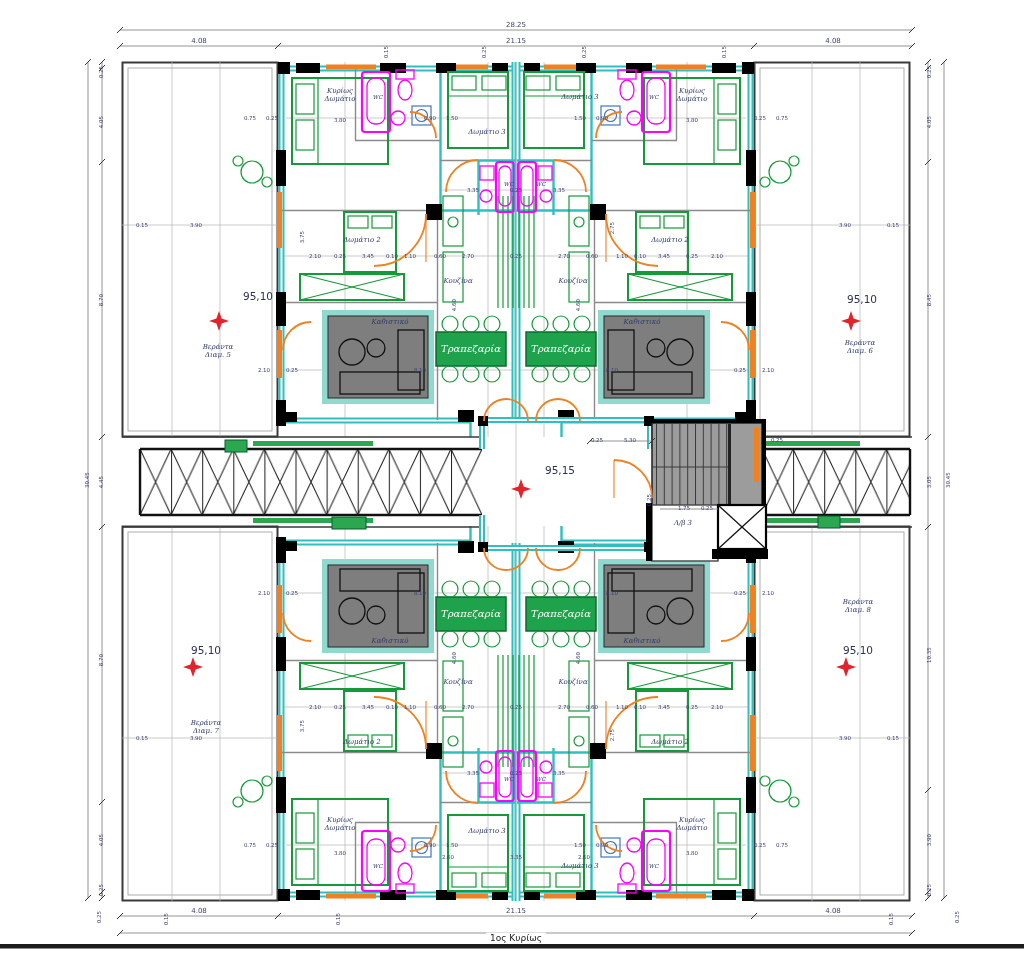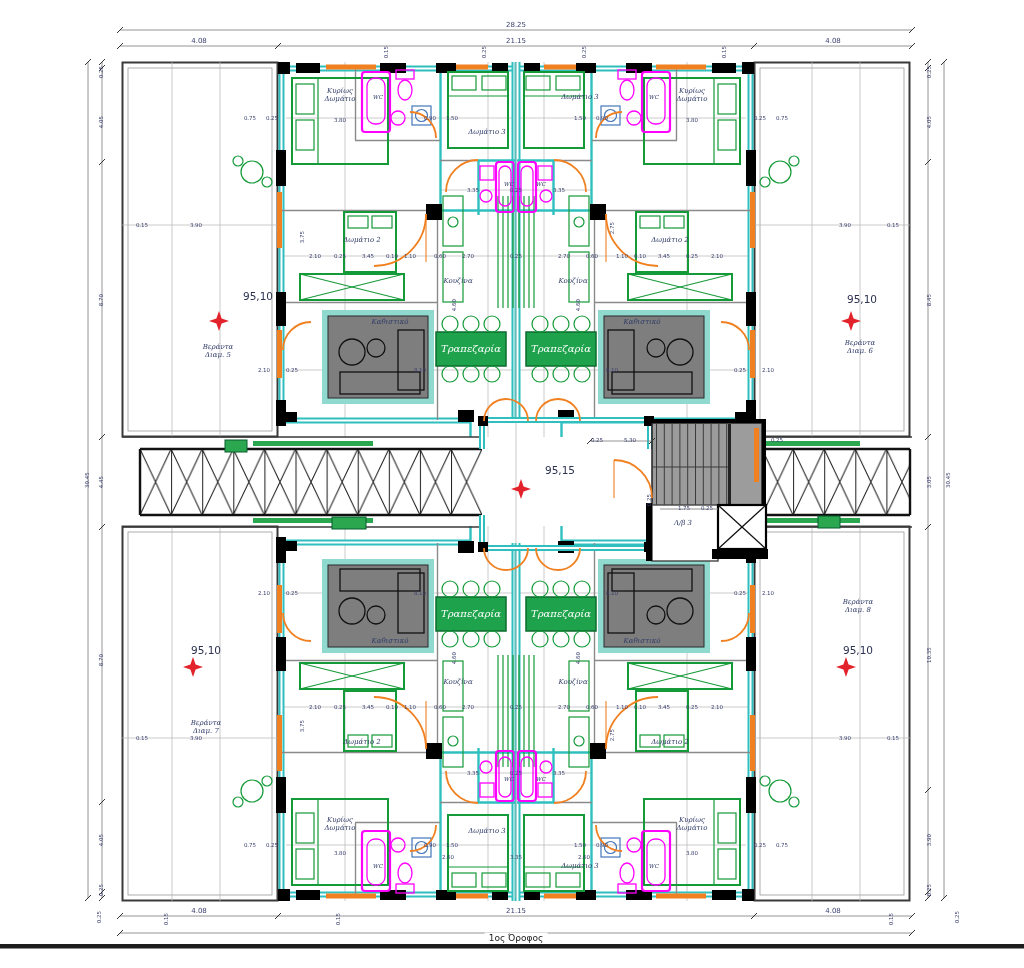--- a/index.html
+++ b/index.html
@@ -249,21 +249,21 @@
       M85,65 l6,-6 M85,901 l6,-6
       M99,65 l6,-6 M99,71 l6,-6 M99,165 l6,-6 M99,440 l6,-6 M99,530 l6,-6 M99,805 l6,-6 M99,895 l6,-6 M99,901 l6,-6
       M925,65 l6,-6 M925,71 l6,-6 M925,165 l6,-6 M925,440 l6,-6 M925,530 l6,-6 M925,793 l6,-6 M925,895 l6,-6 M925,901 l6,-6
       M941,65 l6,-6 M941,901 l6,-6"></path>
   </g>
 
   <rect x="0" y="944" width="1024" height="4.5" fill="#1d1d1d"></rect>
 </svg>
 
 <div class="ovl" id="overlay">
-  <span class="lbl title" style="left:516px;top:938px">1ος Όροφος</span>
+  <span class="lbl title" style="left:516px;top:938px">1ος Κυρίως</span>
 <span class="lbl level" style="left: 258px; top: 296px;">95,10</span>
       <span class="lbl level" style="left: 862px; top: 299px;">95,10</span>
       <span class="lbl level" style="left: 206px; top: 650px;">95,10</span>
       <span class="lbl level" style="left: 858px; top: 650px;">95,10</span>
       <span class="lbl level" style="left: 544px; top: 470px; margin-left: 16px;">95,15</span>
       <span class="lbl room" style="left: 340px; top: 95px;">Κυρίως
 Δωμάτιο</span>
       <span class="lbl room" style="left: 692px; top: 95px;">Κυρίως
 Δωμάτιο</span>
       <span class="lbl room" style="left: 340px; top: 824px;">Κυρίως

